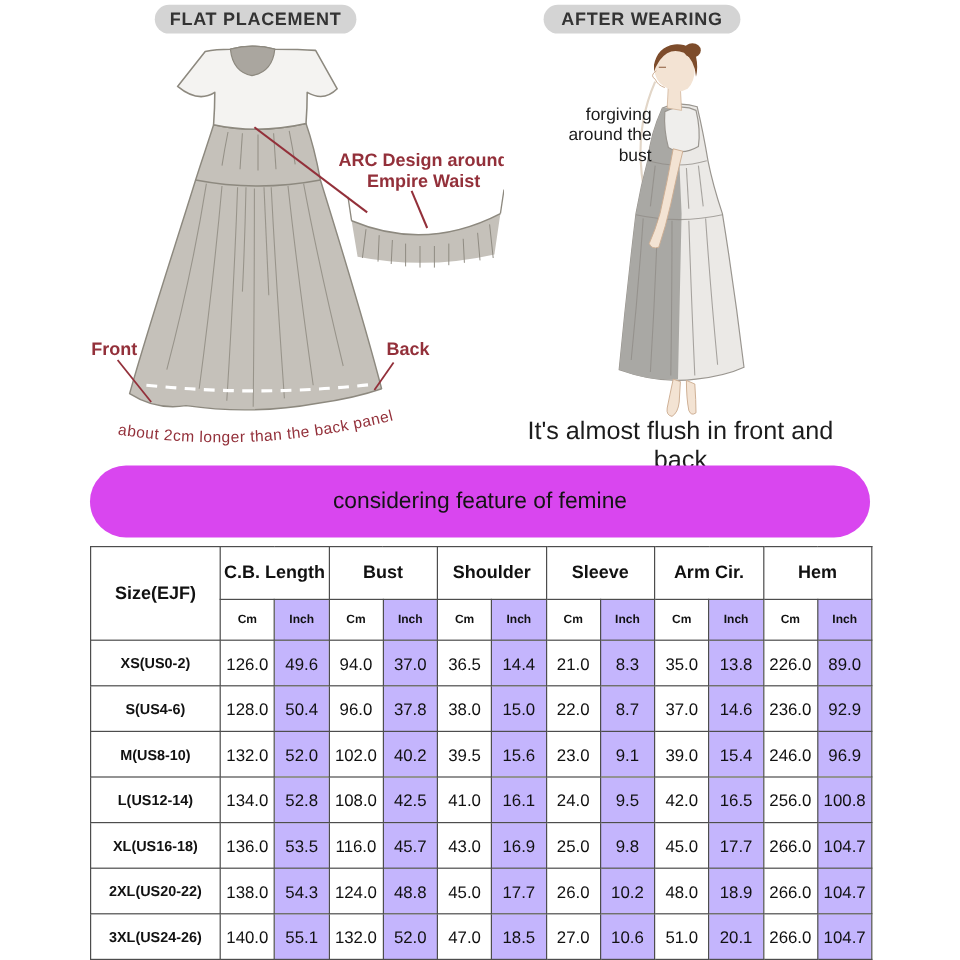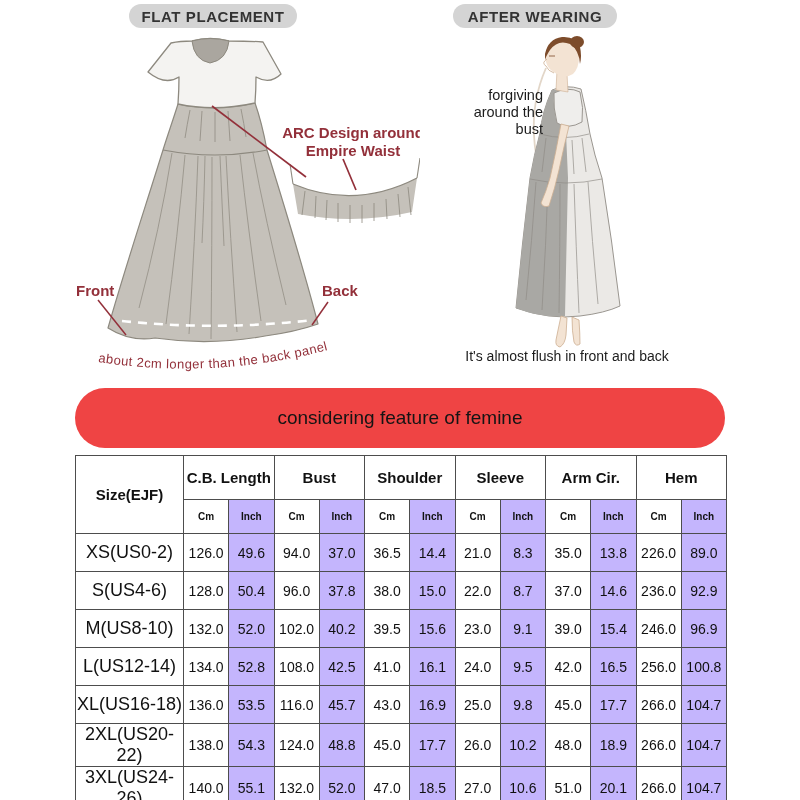--- a/index.html
+++ b/index.html
@@ -17,41 +17,41 @@
 
   svg.illus { position:absolute; }
   #dress-svg { left:60px; top:28px; }
   #woman-svg { left:430px; top:30px; }
 
   .red-label { font-size:15px; font-weight:600; fill:#93303a; }
   .black-note { font-size:14.5px; fill:#1b1b1b; }
 
   #after-caption {
     position:absolute; left:428px; top:348px; width:278px;
-    text-align:center; font-size:14px; color:#1c1c1c;
+    text-align:center; font-size:21px; color:#1c1c1c;
   }
 
   #banner {
     position:absolute; left:75px; top:388px; width:650px; height:60px;
-    background:#ef4444; border-radius:30px;
+    background:#d946ef; border-radius:30px;
     display:flex; flex-direction:column; align-items:center; justify-content:center;
     color:#141414; line-height:26px; font-size:19px;
   }
 
   #size-table {
     position:absolute; left:75px; top:455px; width:652px;
     border-collapse:collapse; table-layout:fixed;
   }
   #size-table th, #size-table td {
     border:1px solid #4d4d4d; text-align:center; vertical-align:middle;
     padding:0; color:#111111; background:#ffffff; overflow:hidden;
   }
   #size-table thead tr.group-row th { height:43px; font-size:15px; font-weight:bold; }
   #size-table thead tr.unit-row th  { height:33px; font-size:10px; font-weight:bold; }
-  #size-table tbody th { height:37px; font-size:18px; font-weight:normal; }
+  #size-table tbody th { height:37px; font-size:12px; font-weight:bold; }
   #size-table tbody td { height:37px; font-size:14px; font-weight:normal; }
   #size-table .inch { background:#c4b5fd; }
   #size-table .size-col { width:107px; }
 </style>
 </head>
 <body>
 
 <div class="pill" id="pill-flat">
   <span>FLAT PLACEMENT</span>
 </div>

